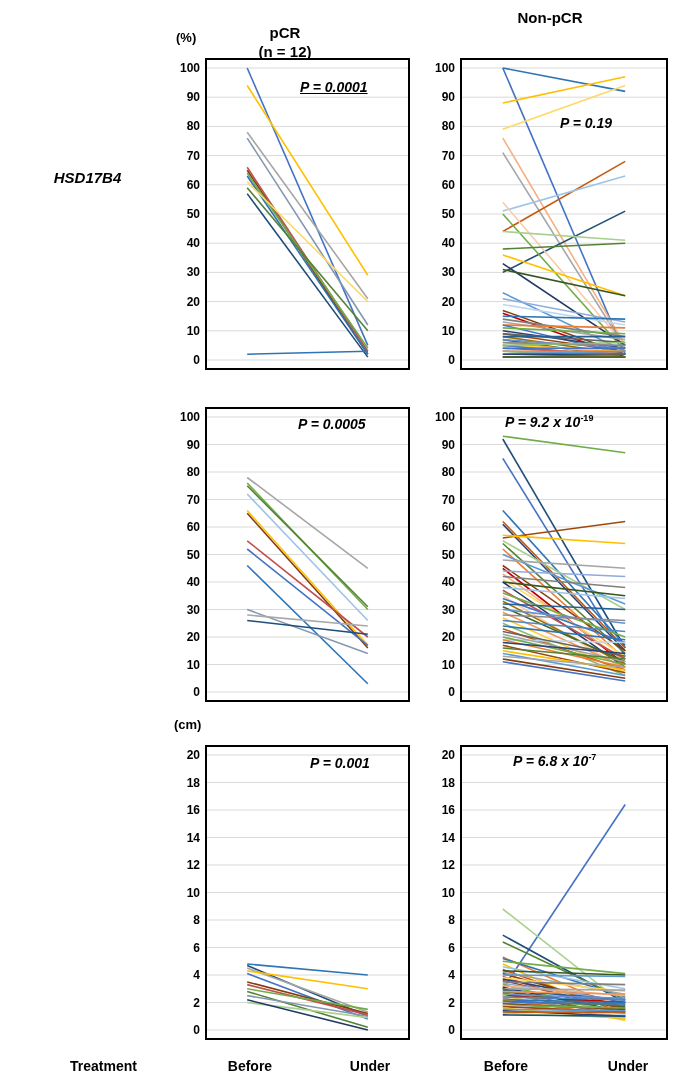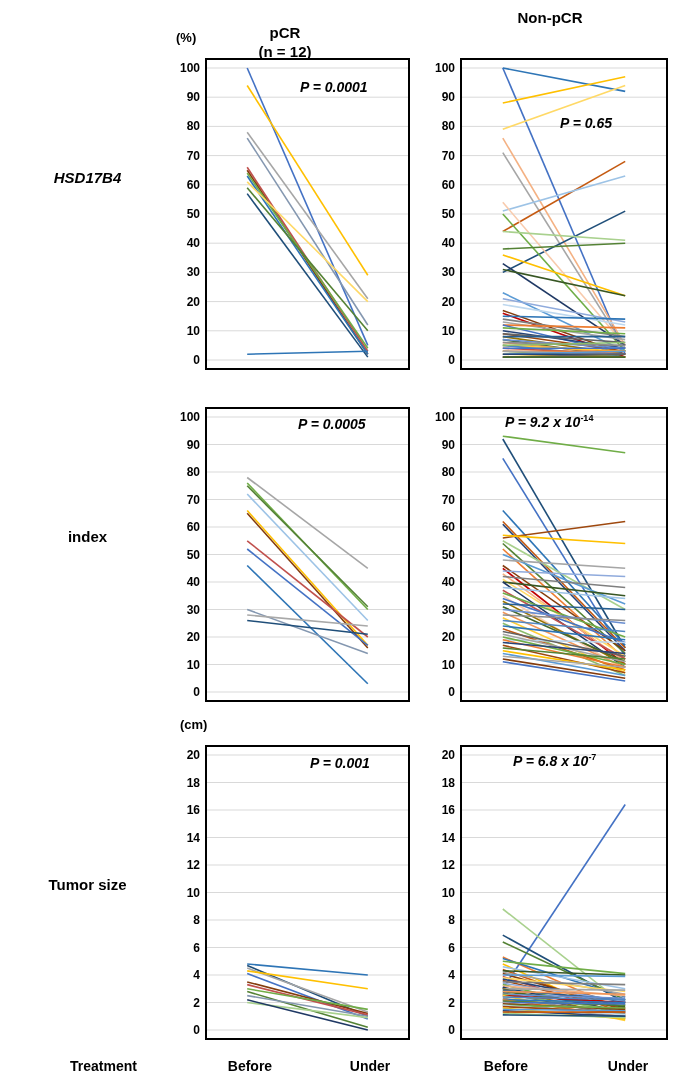--- a/index.html
+++ b/index.html
@@ -54,28 +54,24 @@
     <div>(n = 12)</div>
   </div>
   <div class="col-title" style="left:470px;top:8px;width:160px;">
     <div>Non-pCR</div>
   </div>
 
   <div class="row-label" style="left:0px;top:168px;width:175px;">
     <div><i>HSD17B4</i></div>
   </div>
   <div class="row-label" style="left:0px;top:527px;width:175px;">
-    <div>index</div>
   </div>
-  <div class="row-label" style="left:0px;top:875px;width:175px;">
-    <div>Tumor size</div>
-  </div>
 
   <div class="unit-label" style="left:176px;top:30px;">(%)</div>
-  <div class="unit-label" style="left:180px;top:717px;text-align:center;">(cm)</div>
+  <div class="unit-label" style="left:174px;top:717px;text-align:center;">(cm)</div>
 
   <div class="panel" id="p-meth-pcr" style="left:205px;top:58px;width:205px;height:312px;">
       <svg width="201" height="308" xmlns="http://www.w3.org/2000/svg">
         <line x1="0" y1="300.0" x2="201" y2="300.0" stroke="#d9d9d9" stroke-width="1"></line>
         <line x1="0" y1="270.8" x2="201" y2="270.8" stroke="#d9d9d9" stroke-width="1"></line>
         <line x1="0" y1="241.6" x2="201" y2="241.6" stroke="#d9d9d9" stroke-width="1"></line>
         <line x1="0" y1="212.4" x2="201" y2="212.4" stroke="#d9d9d9" stroke-width="1"></line>
         <line x1="0" y1="183.2" x2="201" y2="183.2" stroke="#d9d9d9" stroke-width="1"></line>
         <line x1="0" y1="154.0" x2="201" y2="154.0" stroke="#d9d9d9" stroke-width="1"></line>
         <line x1="0" y1="124.8" x2="201" y2="124.8" stroke="#d9d9d9" stroke-width="1"></line>
@@ -345,24 +341,24 @@
         <line x1="40.8" y1="259.6" x2="163.2" y2="265.1" stroke="#9e480e" stroke-width="1.6"></line>
         <line x1="40.8" y1="261.0" x2="163.2" y2="272.0" stroke="#ffc000" stroke-width="1.6"></line>
         <line x1="40.8" y1="262.4" x2="163.2" y2="263.8" stroke="#5b9bd5" stroke-width="1.6"></line>
         <line x1="40.8" y1="263.8" x2="163.2" y2="269.3" stroke="#264478" stroke-width="1.6"></line>
         <line x1="40.8" y1="265.1" x2="163.2" y2="265.1" stroke="#c55a11" stroke-width="1.6"></line>
         <line x1="40.8" y1="266.5" x2="163.2" y2="270.6" stroke="#a9d18e" stroke-width="1.6"></line>
         <line x1="40.8" y1="267.9" x2="163.2" y2="269.3" stroke="#1f4e79" stroke-width="1.6"></line>
       </svg>
     </div>
 
-  <div class="pval" style="left:300px;top:79px;">P = 0.0001</div>
-  <div class="pval" style="left:560px;top:115px;">P = 0.65</div>
+  <div class="pval" style="left:300px;top:79px;text-decoration:underline;">P = 0.0001</div>
+  <div class="pval" style="left:560px;top:115px;">P = 0.19</div>
   <div class="pval" style="left:298px;top:416px;">P = 0.0005</div>
-  <div class="pval" style="left:505px;top:413px;"><span>P = 9.2 x 10</span><sup class="np">-14</sup></div>
+  <div class="pval" style="left:505px;top:413px;"><span>P = 9.2 x 10</span><sup class="np">-19</sup></div>
   <div class="pval" style="left:310px;top:755px;">P = 0.001</div>
   <div class="pval" style="left:513px;top:752px;"><span>P = 6.8 x 10</span><sup class="np">-7</sup></div>
 
   <div class="xlab" style="left:210px;top:1058px;width:80px;">Before</div>
   <div class="xlab" style="left:330px;top:1058px;width:80px;">Under</div>
   <div class="xlab" style="left:466px;top:1058px;width:80px;">Before</div>
   <div class="xlab" style="left:588px;top:1058px;width:80px;">Under</div>
   <div class="treatment" style="left:70px;top:1058px;">Treatment</div>
 
   <div id="ticklayer">

